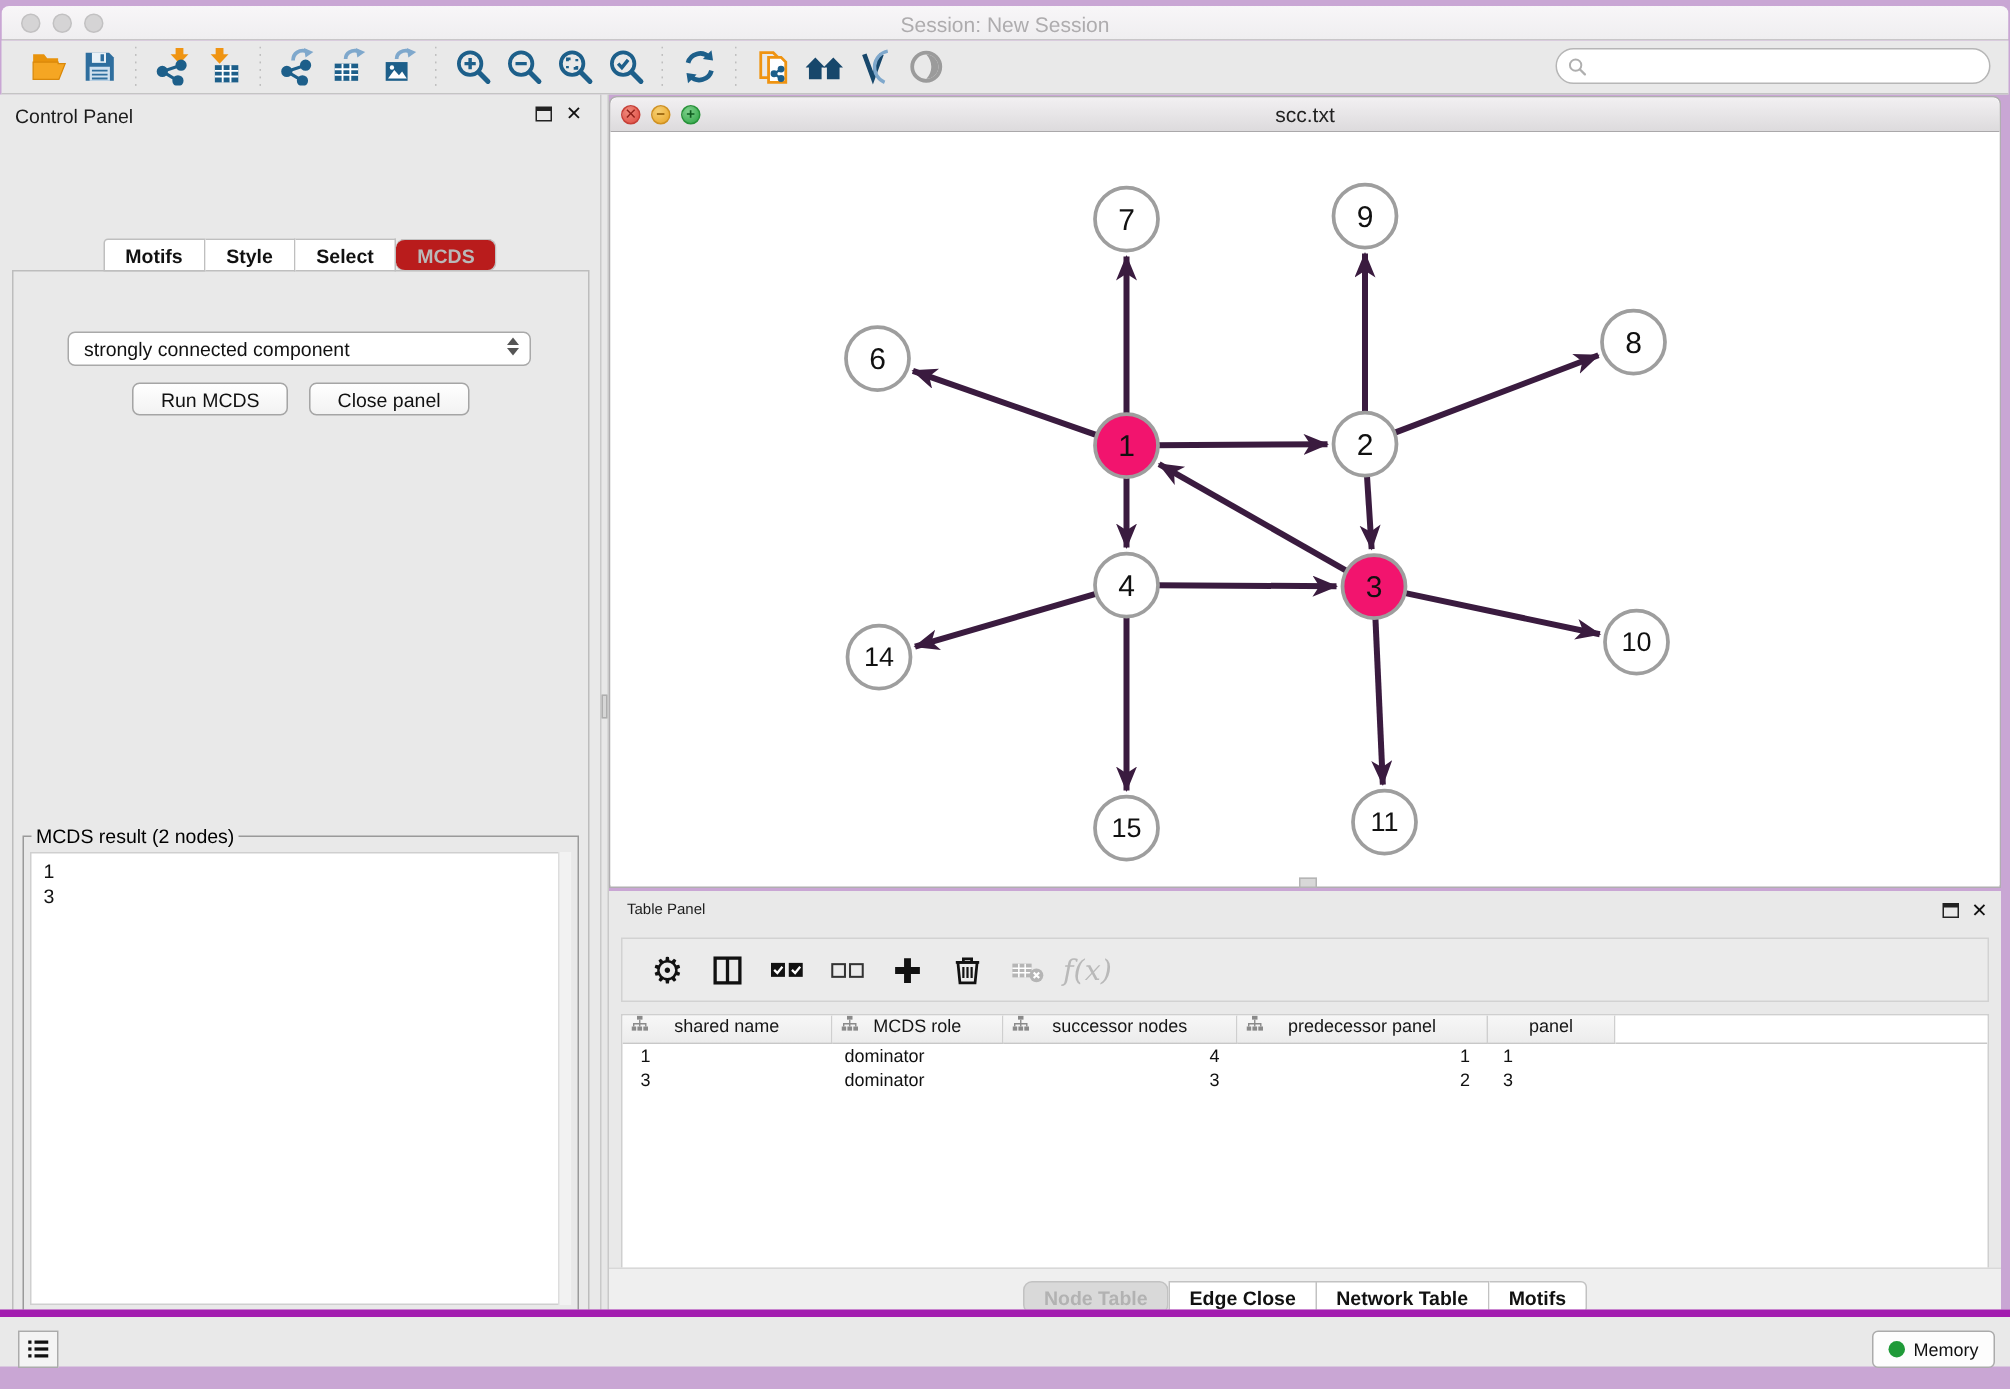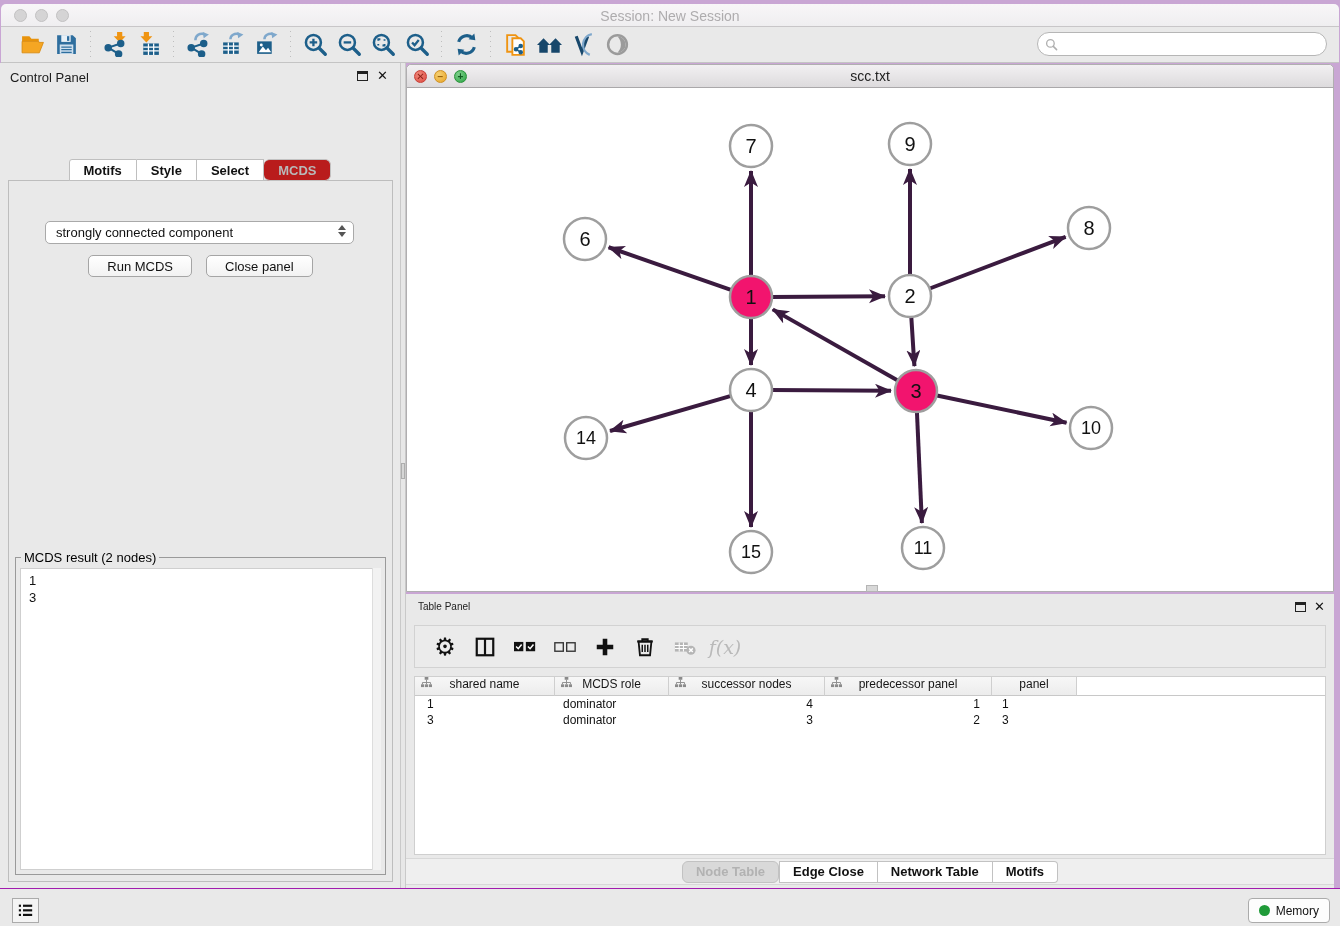--- a/index.html
+++ b/index.html
@@ -92,30 +92,30 @@
   .fx-label { font-family:"DejaVu Serif",serif; font-style:italic; font-size:19px; color:#b9b9b9; }
   .tp-table { position:absolute; left:8px; right:8px; top:82px; bottom:33px; background:#fff; border:1px solid #cfcfcf; overflow:hidden; }
   .t-head { display:grid; grid-template-columns:140px 114px 156px 167px 85px 1fr; height:19px; }
   .t-hcell { position:relative; background:linear-gradient(#f7f7f7,#ececec); border-right:1px solid #cfcfcf; border-bottom:1px solid #c8c8c8;
     display:flex; align-items:flex-start; justify-content:center; font-size:12px; color:#161616; cursor:pointer; }
   .t-hcell svg { position:absolute; left:6px; width:11px; height:11px; }
   .t-hcell.filler { border-right:none; background:#fff; border-bottom:1px solid #c8c8c8; cursor:default; }
   .t-row { display:grid; grid-template-columns:140px 114px 156px 167px 85px 1fr; height:16px; font-size:12px; color:#111; }
   .t-cell { display:flex; align-items:center; padding:0 12px; }
   .t-cell.right { justify-content:flex-end; }
-  .tp-tabs-band { position:absolute; left:0; right:0; bottom:3px; height:27px; background:#efefef;
+  .tp-tabs-band { position:absolute; left:0; right:0; bottom:3px; height:40px; background:#efefef;
     border-top:1px solid #d8d8d8; border-bottom:1px solid #d8d8d8; display:flex; justify-content:center; align-items:center; }
   .tp-tab { height:22px; padding:0 13px; background:#fff; border:1px solid #c2c2c2; border-left-width:0;
     font-size:13px; font-weight:bold; color:#111; display:flex; align-items:center; cursor:pointer; }
   .tp-tab.active { background:#d9d9d9; color:#b2b2b2; border-radius:6px; border-left-width:1px; }
   .tp-tab:nth-child(2) { border-left-width:1px; }
   .tp-tab:last-child { border-radius:0 4px 4px 0; }
 
   
-  .statusbar { position:absolute; left:0; bottom:0; width:1340px; height:38px; background:#e9e9e9; border-top:1px solid #a21caf; }
+  .statusbar { position:absolute; left:0; bottom:15px; width:1340px; height:38px; background:#e9e9e9; border-top:5px solid #a21caf; }
   .task-btn { position:absolute; left:12px; top:9px; width:27px; height:25px; background:#f4f4f4; border:1px solid #ababab;
     display:flex; align-items:center; justify-content:center; cursor:pointer; }
   .memory-btn { position:absolute; right:10px; top:9px; height:25px; background:#fdfdfd; border:1px solid #ababab; border-radius:4px;
     display:flex; align-items:center; gap:6px; padding:0 10px; font-size:12px; color:#111; cursor:pointer; }
   .memory-dot { width:11px; height:11px; border-radius:50%; background:#1f9a38; }
 </style>
 </head>
 <body>
 
 <div class="app">

